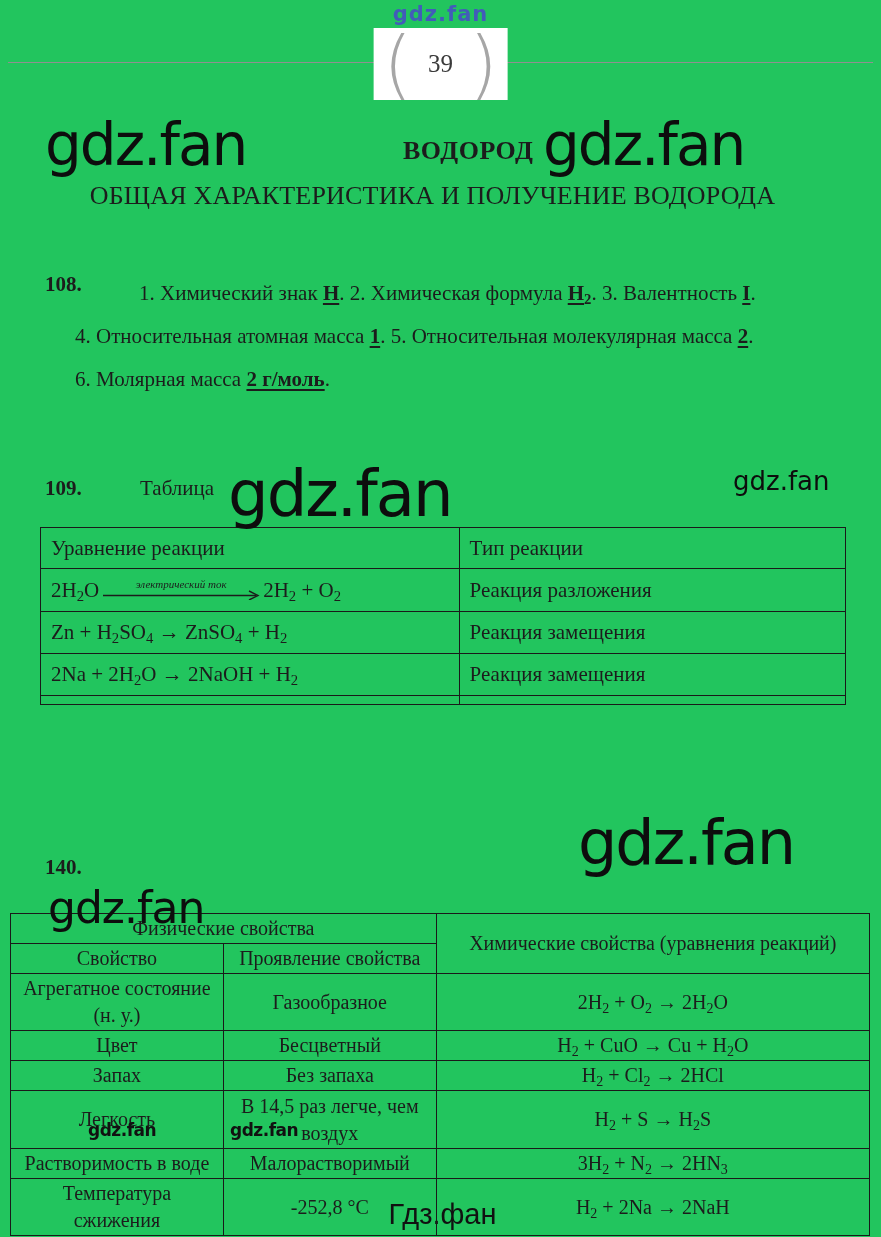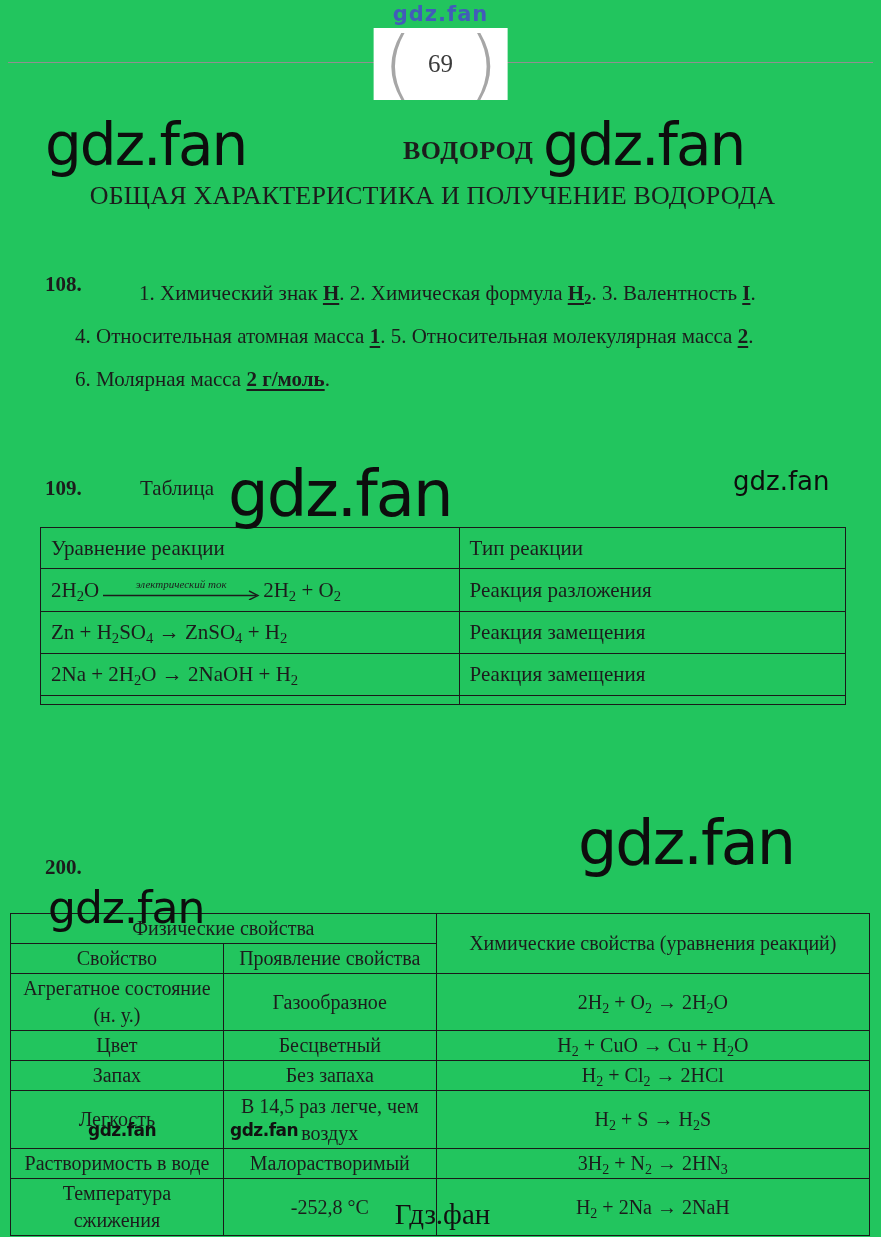--- a/index.html
+++ b/index.html
@@ -61,33 +61,33 @@
   .overarrow { display:inline-flex; flex-direction:column; align-items:center; margin:0 3px; }
   .oa-label { font-size:11px; font-style:italic; line-height:1.1; white-space:nowrap; }
   .tbl2 { position:absolute; top:913px; left:10px; width:860px; font-size:20px; z-index:2; }
   .tbl2 td { padding:1px 8px; text-align:center; vertical-align:middle; line-height:1.35; }
   .tbl2 .c1 { width:33.2%;text-align:center; } .tbl2 .c2 { width:33%; } .tbl2 .c3 { width:33.8%; }
   .tbl2 tr.h1 { height:28px; } .tbl2 tr.h2 { height:28px; }
   .tbl2 tr.ra { height:57px; } .tbl2 tr.rb { height:27px; } .tbl2 tr.rc { height:28px; }
   .tbl2 tr.rd { height:58px; } .tbl2 tr.re { height:27px; } .tbl2 tr.rf { height:28px; }
   .footer {
     position:absolute; top:1198px; left:4px; right:0; text-align:center;
-    font-family:Liberation Serif, serif; font-size:29px; color:#111;
+    font-family:Liberation Sans, sans-serif; font-size:29px; color:#111;
   }
 </style>
 </head>
 <body>
 
 <div class="page">
 
   <div class="top-wm">gdz.fan</div>
   <div class="hr-line"></div>
   <div class="pageno-box">
     <span class="bracket">(</span>
-    <span class="pageno">69</span>
+    <span class="pageno">39</span>
     <span class="bracket">)</span>
   </div>
 
   <div class="wm wm-big hdr-wm-left">gdz.fan</div>
   <div class="hdr-title">ВОДОРОД</div>
   <div class="wm wm-big hdr-wm-right">gdz.fan</div>
   <div class="hdr-subtitle">ОБЩАЯ ХАРАКТЕРИСТИКА И ПОЛУЧЕНИЕ ВОДОРОДА</div>
 
   <div class="task-num" style="top:272px; left:45px;">108.</div>
   <div class="t108-body">
@@ -131,21 +131,21 @@
       <td>2Na + 2H<sub>2</sub>O → 2NaOH + H<sub>2</sub></td>
       <td>Реакция замещения</td>
     </tr>
     <tr class="sliver">
       <td></td>
       <td></td>
     </tr>
   </tbody>
     </table>
 
-  <div class="task-num" style="top:855px; left:45px;">200.</div>
+  <div class="task-num" style="top:855px; left:45px;">140.</div>
   <div class="wm wm-110">gdz.fan</div>
   <div class="wm wm-110l">gdz.fan</div>
   <div class="wm-mini m1">gdz.fan</div>
   <div class="wm-mini m2">gdz.fan</div>
 
   <table class="tbl2">
     <tbody>
         <tr class="h1">
       <td class="c1" colspan="2">Физические свойства</td>
       <td class="c3" rowspan="2">Химические свойства (уравнения реакций)</td>

